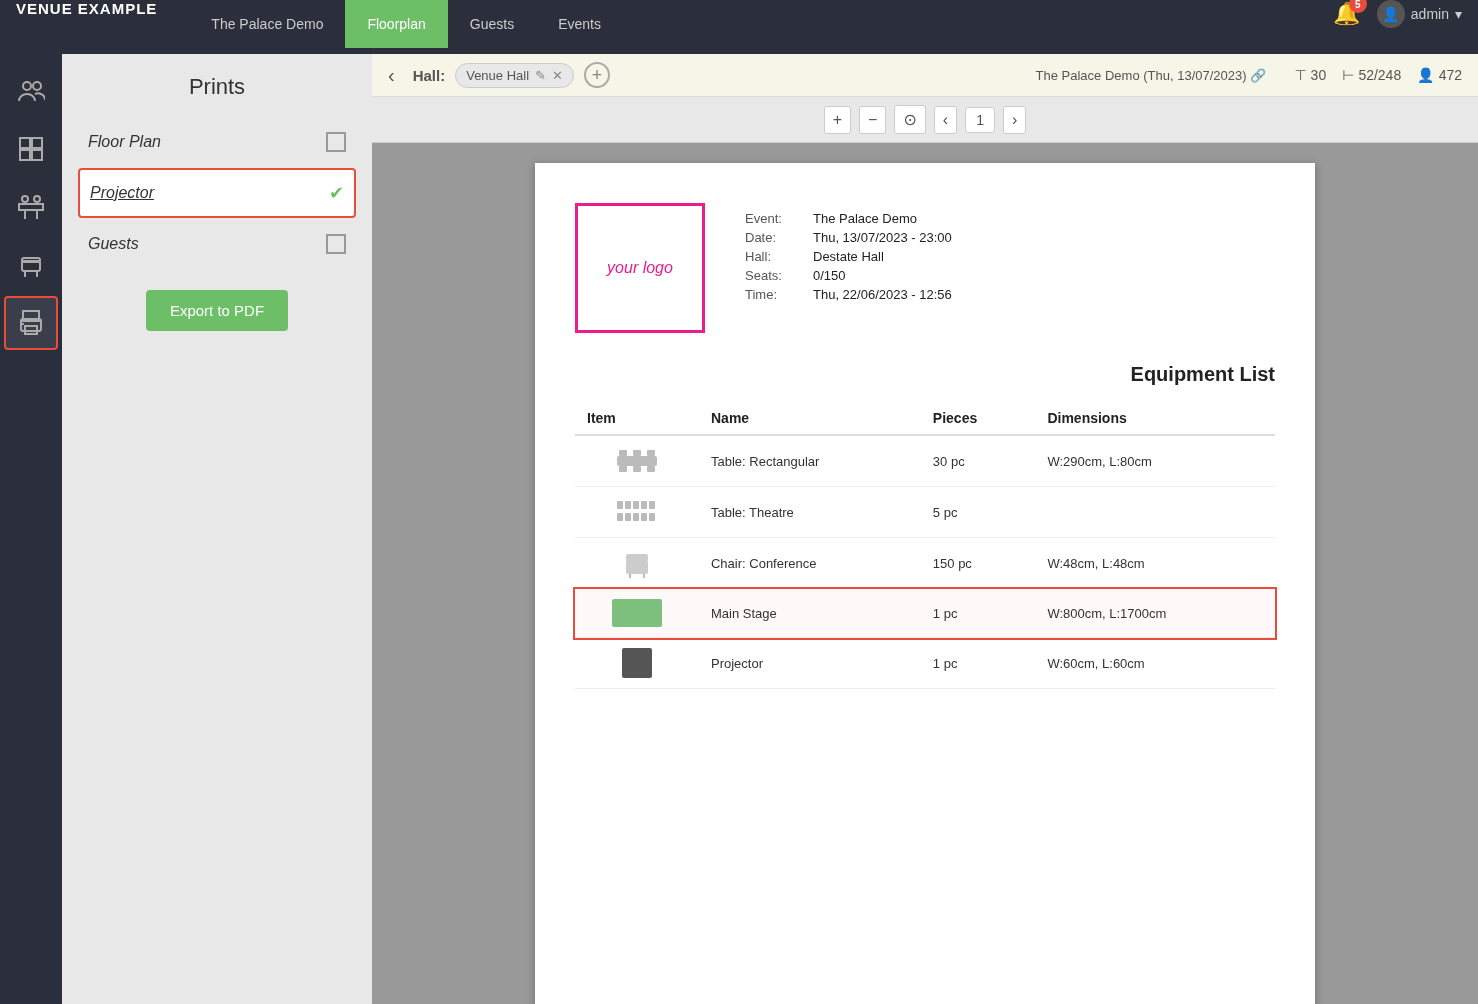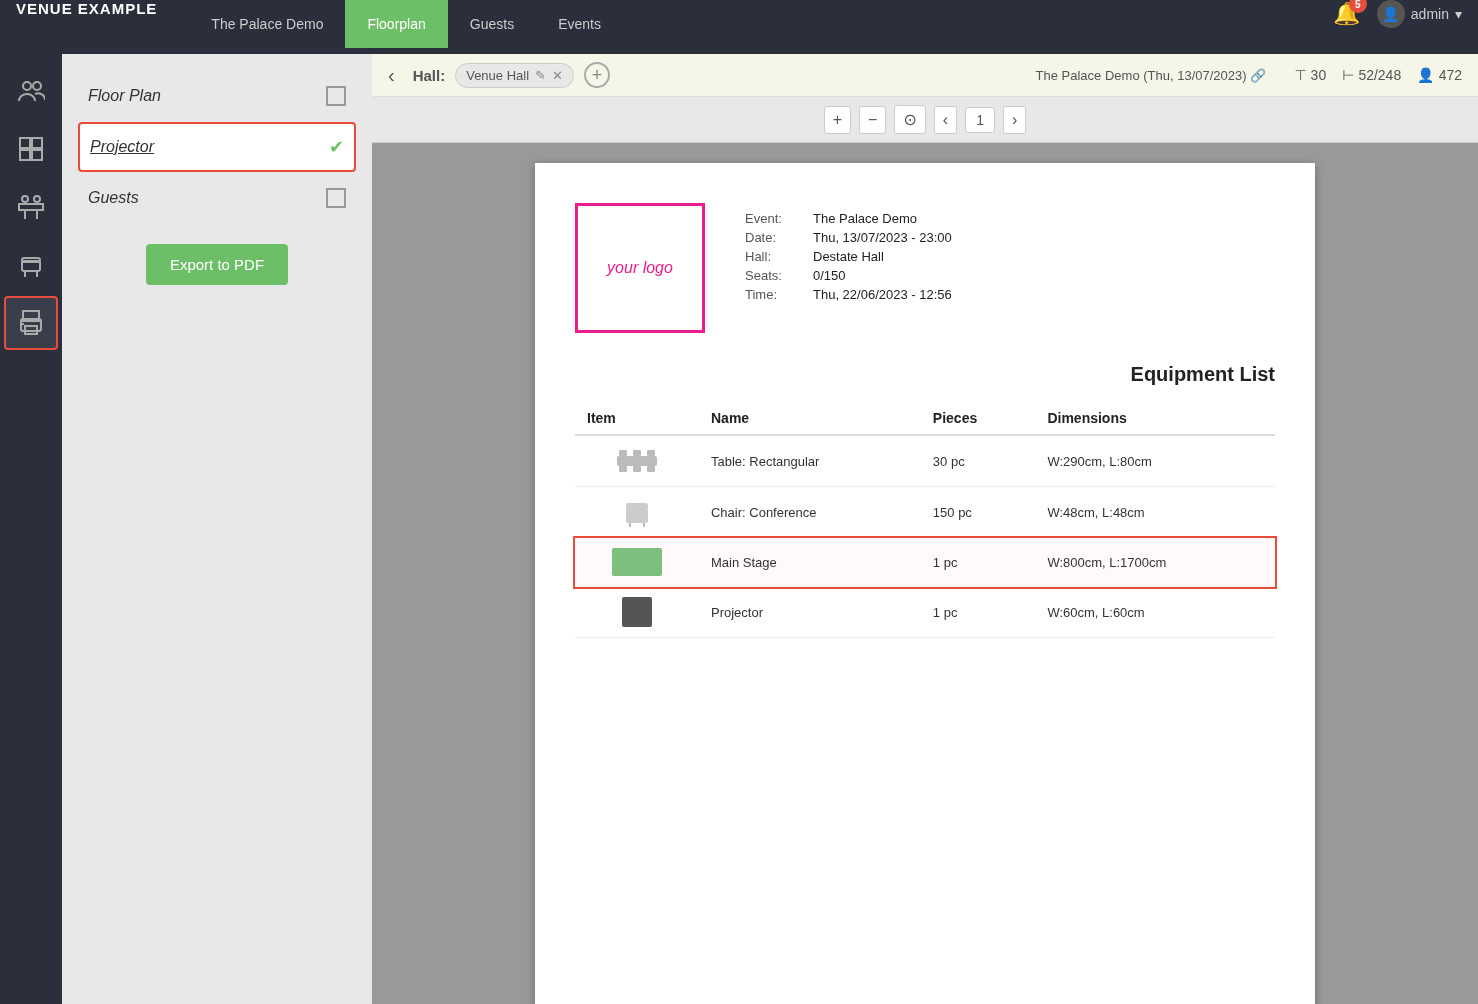--- a/index.html
+++ b/index.html
@@ -185,20 +185,21 @@
       <svg viewBox="0 0 28 28" fill="none" xmlns="http://www.w3.org/2000/svg">
         <rect x="6" y="2" width="16" height="10" stroke="#aaa" stroke-width="2"></rect>
         <rect x="4" y="10" width="20" height="12" rx="2" stroke="#aaa" stroke-width="2"></rect>
         <rect x="8" y="17" width="12" height="8" stroke="#aaa" stroke-width="2"></rect>
         <line x1="4" y1="15" x2="7" y2="15" stroke="#aaa" stroke-width="2"></line>
       </svg>
     </div>
   </div>
 
   <div class="left-panel">
+    <div class="left-panel-title">Prints</div>
 
     <div class="menu-item">
       <span class="menu-item-label">Floor Plan</span>
       <div class="menu-square"></div>
     </div>
 
     <div class="menu-item selected">
       <span class="menu-item-label">Projector</span>
       <span class="menu-check">✔</span>
     </div>
@@ -308,20 +309,41 @@
                     <rect x="18" y="20" width="8" height="6" rx="1" fill="#bbb"></rect>
                     <rect x="32" y="20" width="8" height="6" rx="1" fill="#bbb"></rect>
                   </svg>
                 </div>
               </td>
               <td>Table: Rectangular</td>
               <td>30 pc</td>
               <td>W:290cm, L:80cm</td>
             </tr>
 
+            <tr>
+              <td>
+                <div class="item-icon">
+                  <svg width="44" height="30" viewBox="0 0 44 30">
+                    <rect x="2" y="4" width="6" height="8" rx="1" fill="#bbb"></rect>
+                    <rect x="10" y="4" width="6" height="8" rx="1" fill="#bbb"></rect>
+                    <rect x="18" y="4" width="6" height="8" rx="1" fill="#bbb"></rect>
+                    <rect x="26" y="4" width="6" height="8" rx="1" fill="#bbb"></rect>
+                    <rect x="34" y="4" width="6" height="8" rx="1" fill="#bbb"></rect>
+                    <rect x="2" y="16" width="6" height="8" rx="1" fill="#bbb"></rect>
+                    <rect x="10" y="16" width="6" height="8" rx="1" fill="#bbb"></rect>
+                    <rect x="18" y="16" width="6" height="8" rx="1" fill="#bbb"></rect>
+                    <rect x="26" y="16" width="6" height="8" rx="1" fill="#bbb"></rect>
+                    <rect x="34" y="16" width="6" height="8" rx="1" fill="#bbb"></rect>
+                  </svg>
+                </div>
+              </td>
+              <td>Table: Theatre</td>
+              <td>5 pc</td>
+              <td></td>
+            </tr>
 
             <tr>
               <td>
                 <div class="item-icon">
                   <svg width="30" height="30" viewBox="0 0 30 30">
                     <rect x="4" y="12" width="22" height="14" rx="2" fill="#ccc"></rect>
                     <rect x="4" y="6" width="22" height="7" rx="2" fill="#ccc"></rect>
                     <line x1="8" y1="26" x2="8" y2="30" stroke="#bbb" stroke-width="2"></line>
                     <line x1="22" y1="26" x2="22" y2="30" stroke="#bbb" stroke-width="2"></line>
                   </svg>

